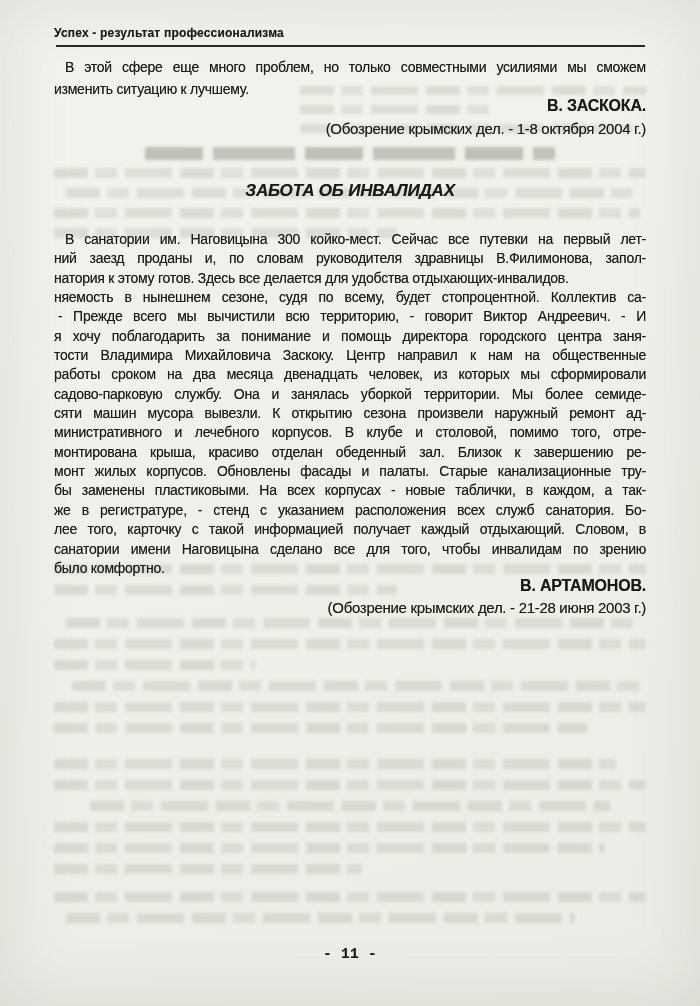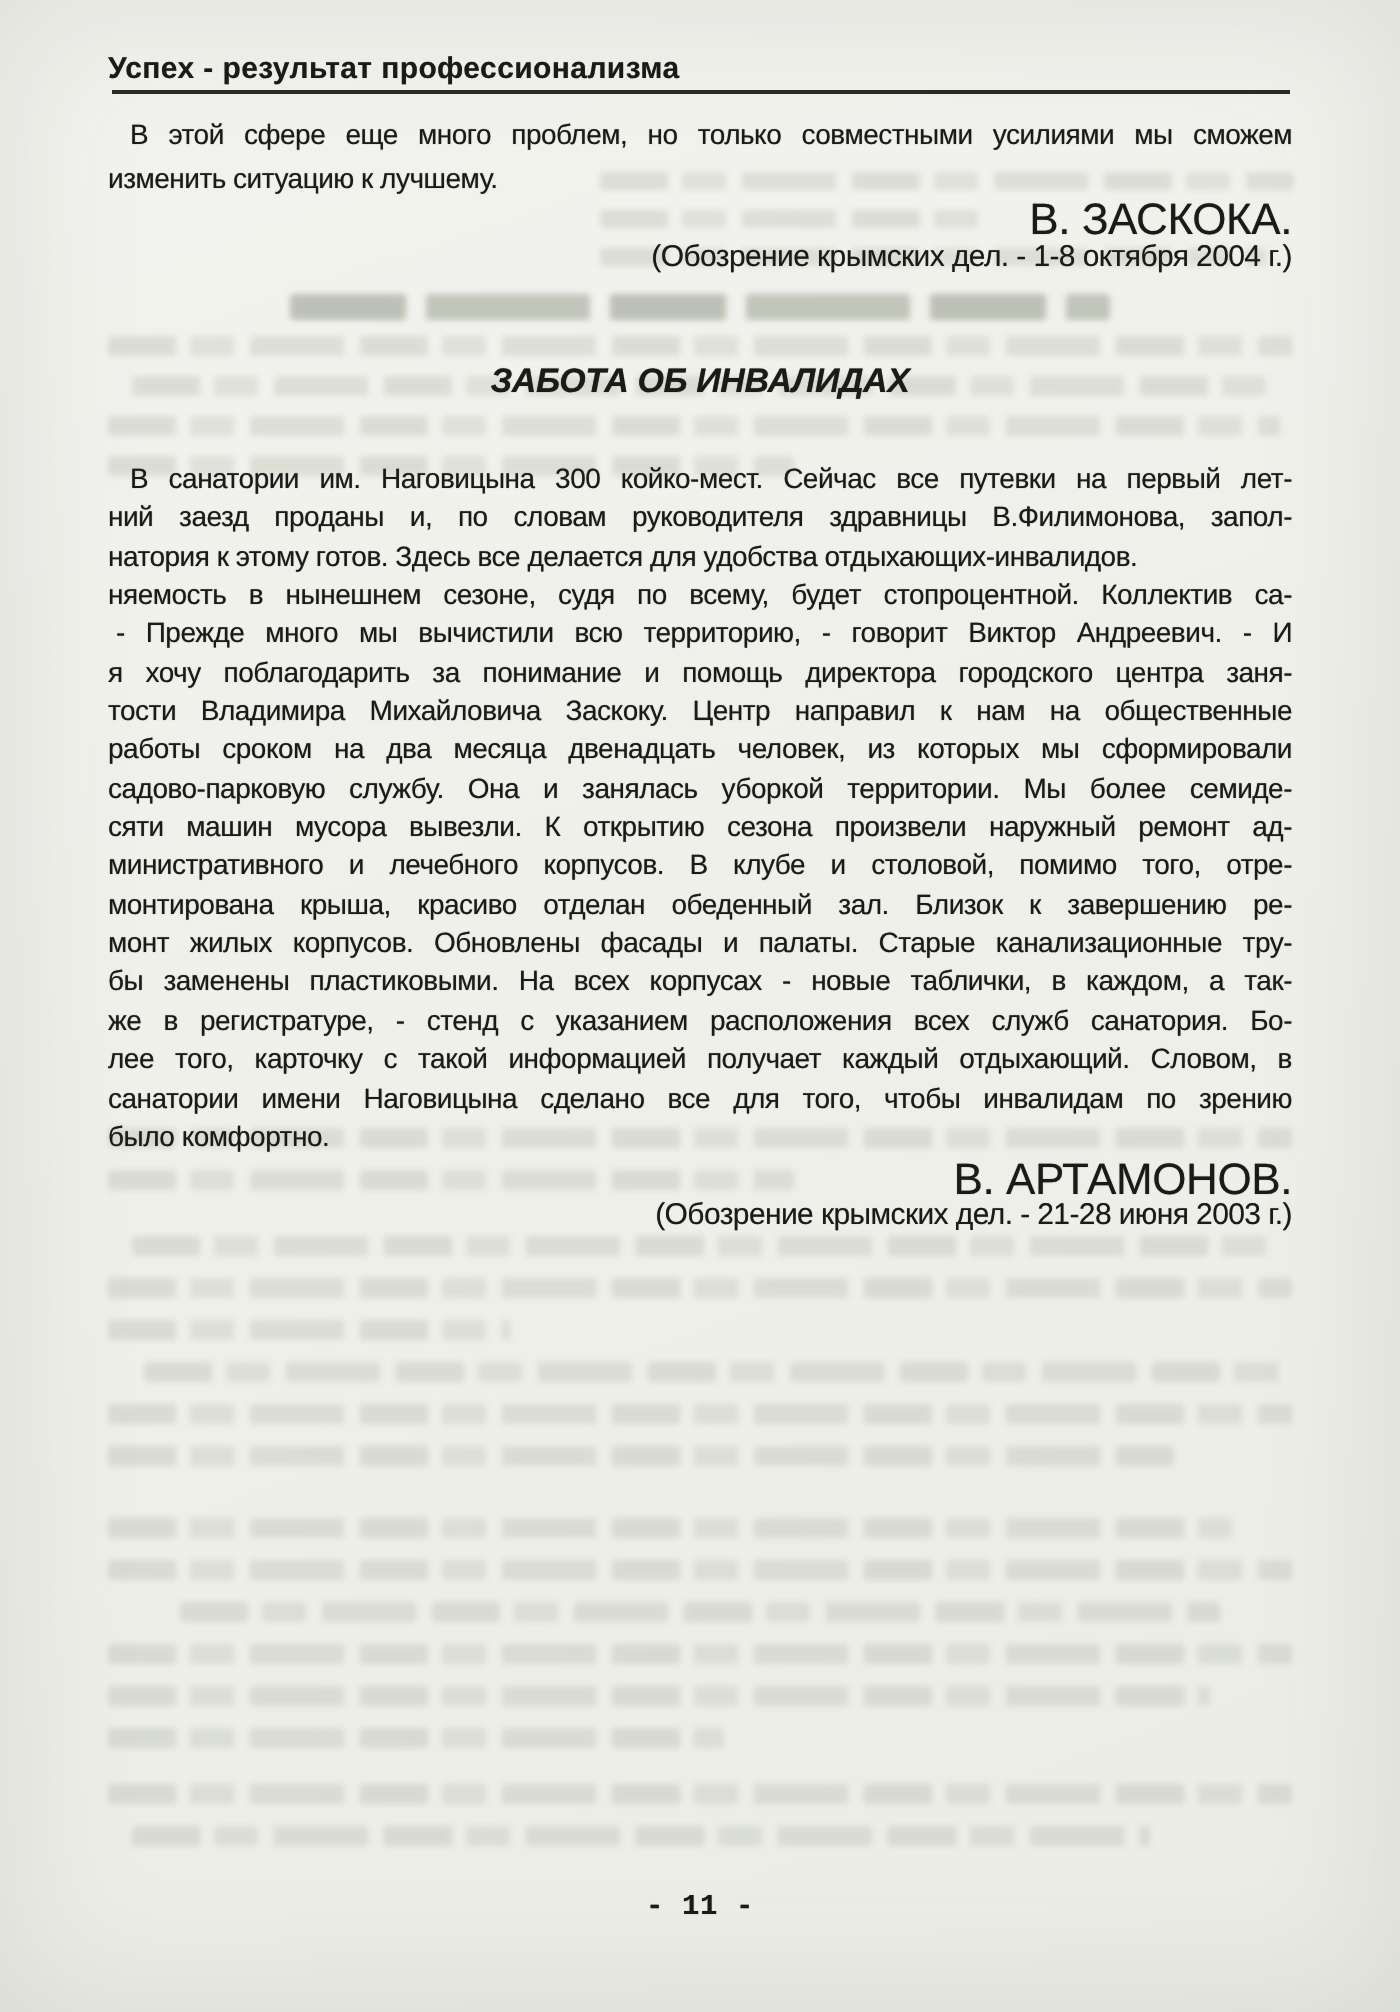--- a/index.html
+++ b/index.html
@@ -18,21 +18,21 @@
     position: absolute; inset: 0;
     box-shadow: inset 0 0 70px rgba(115,120,102,.16);
     pointer-events: none;
   }
 
   
   .ink { position: absolute; z-index: 2; left: 54px; width: 592px; }
 
   .running-header {
     top: 26px;
-    font-size: 15px;
+    font-size: 12px;
     font-weight: bold;
     letter-spacing: .2px;
     text-shadow: 0 0 .4px rgba(0,0,0,.45);
   }
   .header-rule {
     position: absolute; z-index: 2;
     left: 56px; top: 45px; width: 589px; height: 2px;
     background: #2b2b24;
   }
 
@@ -43,21 +43,21 @@
   }
   .prev-para { top: 57px; line-height: 21.8px; }
   .article-body { top: 230px; line-height: 19.35px; }
 
   .tline { text-align: justify; text-align-last: justify; }
   .tline.last { text-align-last: left; }
   .indent-lg .tline.first { text-indent: 11px; }
   .indent-sm .tline.first { text-indent: 4px; }
 
   .signature {
-    font-size: 22px; font-weight: normal; text-align: right;
+    font-size: 16px; font-weight: bold; text-align: right;
     letter-spacing: -.2px;
     text-shadow: 0 0 .5px rgba(10,10,10,.6);
   }
   .sig-a { top: 97px; }
   .sig-b { top: 577px; }
 
   .attribution {
     font-size: 15px; text-align: right; letter-spacing: -.3px;
     text-shadow: 0 0 .4px rgba(10,10,10,.5);
   }
@@ -172,21 +172,21 @@
   </h1>
 
   <div class="ink bodytext article-body">
     <div class="indent-lg">
         <div class="tline first">В санатории им. Наговицына 300 койко-мест. Сейчас все путевки на первый лет-</div>
         <div class="tline">ний заезд проданы и, по словам руководителя здравницы В.Филимонова, запол-</div>
         <div class="tline last">натория к этому готов. Здесь все делается для удобства отдыхающих-инвалидов.</div>
         <div class="tline">няемость в нынешнем сезоне, судя по всему, будет стопроцентной. Коллектив са-</div>
       </div>
     <div class="indent-sm">
-        <div class="tline first">- Прежде много мы вычистили всю территорию, - говорит Виктор Андреевич. - И</div>
+        <div class="tline first">- Прежде всего мы вычистили всю территорию, - говорит Виктор Андреевич. - И</div>
         <div class="tline">я хочу поблагодарить за понимание и помощь директора городского центра заня-</div>
         <div class="tline">тости Владимира Михайловича Заскоку. Центр направил к нам на общественные</div>
         <div class="tline">работы сроком на два месяца двенадцать человек, из которых мы сформировали</div>
         <div class="tline">садово-парковую службу. Она и занялась уборкой территории. Мы более семиде-</div>
         <div class="tline">сяти машин мусора вывезли. К открытию сезона произвели наружный ремонт ад-</div>
         <div class="tline">министративного и лечебного корпусов. В клубе и столовой, помимо того, отре-</div>
         <div class="tline">монтирована крыша, красиво отделан обеденный зал. Близок к завершению ре-</div>
         <div class="tline">монт жилых корпусов. Обновлены фасады и палаты. Старые канализационные тру-</div>
         <div class="tline">бы заменены пластиковыми. На всех корпусах - новые таблички, в каждом, а так-</div>
         <div class="tline">же в регистратуре, - стенд с указанием расположения всех служб санатория. Бо-</div>

